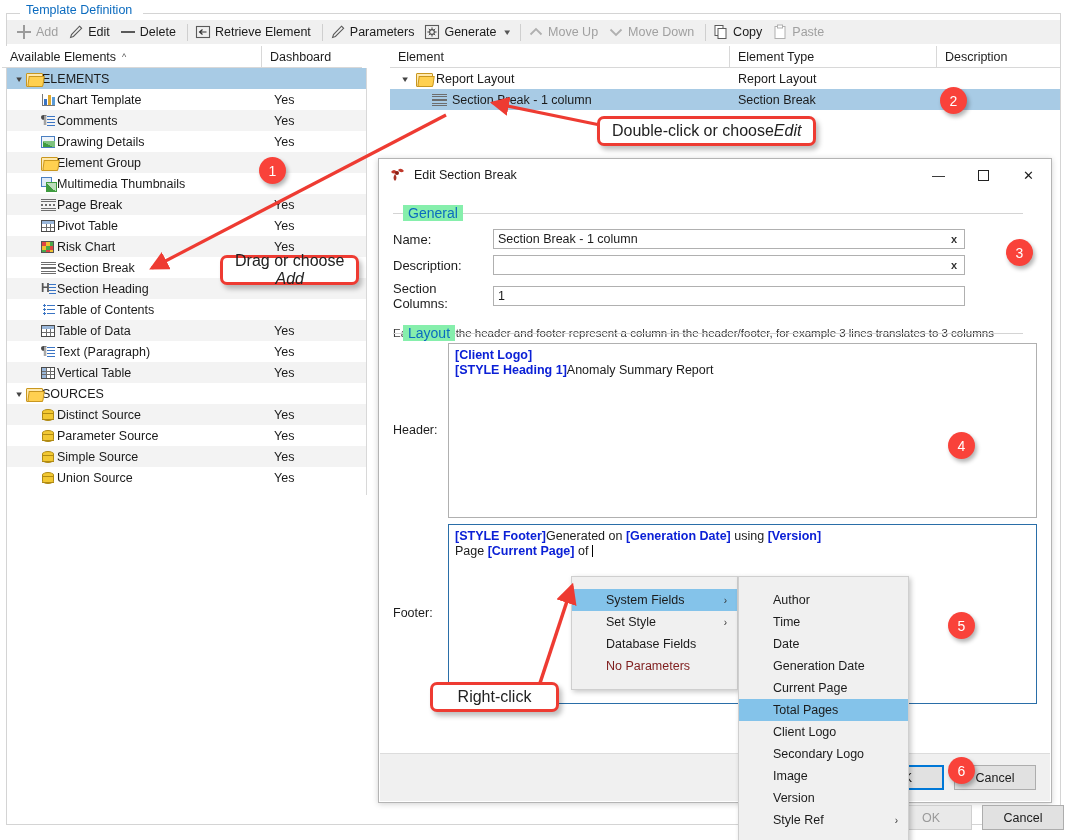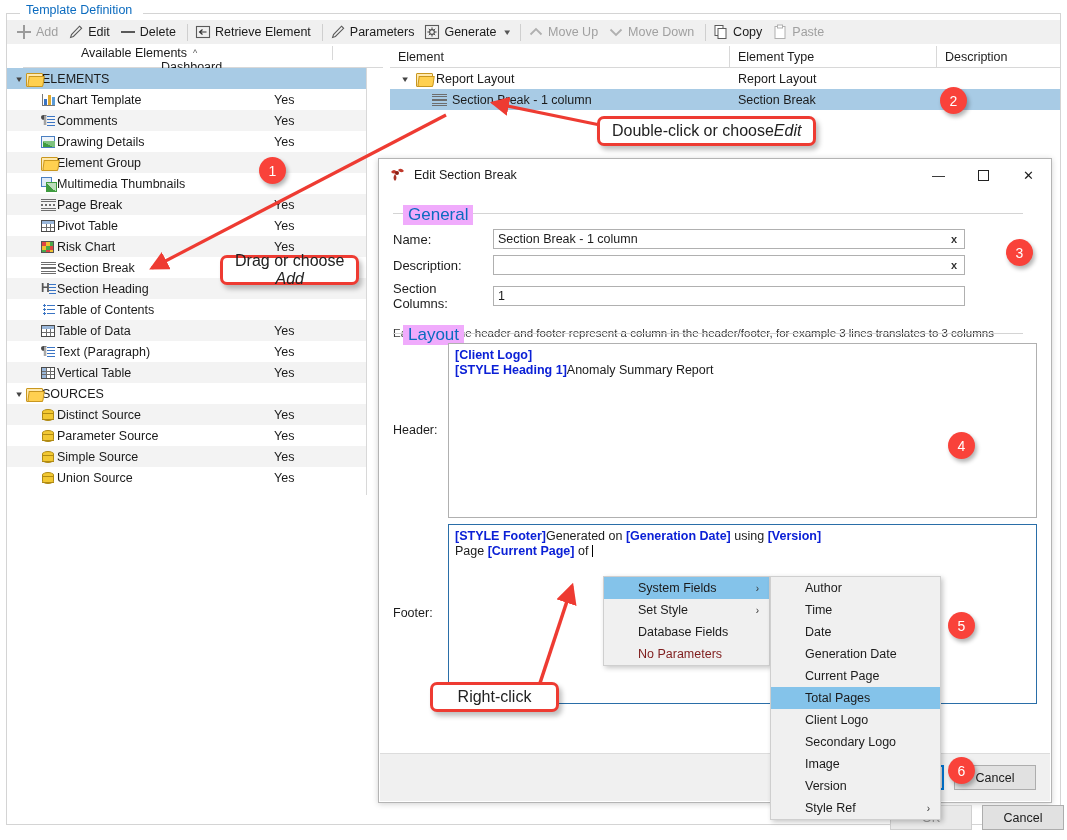--- a/index.html
+++ b/index.html
@@ -250,22 +250,22 @@
   .dlg-title .t-text { font-size:12.5px; }
   .dlg-ctrl { margin-left:auto; display:flex; }
   .dlg-ctrl div {
     width:45px;height:30px;display:flex;align-items:center;justify-content:center;
     font-size:13px; color:#1b1b1b;
   }
   .dlg-body { position:relative; padding: 6px 14px 0 14px; }
 
   .gbox { position: relative; margin-top: 10px; }
   .gbox-legend {
-    position:absolute; left:12px; top:-8px; background:#f0abfc; padding:0 5px;
-    color:#0b6bbf; font-size:17px;
+    position:absolute; left:12px; top:-8px; background:#86efac; padding:0 5px;
+    color:#0b6bbf; font-size:14px;
   }
 
   .frow { display:flex; align-items:center; margin-bottom:6px; }
   .flabel { width:100px; flex:none; font-size:13px; }
   .finput {
     flex:1; height:20px; border:1px solid #b0b0b0; background:#fff;
     display:flex; align-items:center; padding:0 4px; font-size:12.5px;
   }
   .finput .clear { margin-left:auto; font-size:11px; font-weight:bold; color:#333; padding:0 3px; }
 
@@ -298,21 +298,21 @@
 
   
   .host-btn-row {
     position:absolute; left:890px; top:805px; display:flex; gap:10px;
   }
 
   
   .ctxmenu {
     position:absolute; background:#f0f0f0; border:1px solid #cfcfcf;
     box-shadow: 2px 2px 5px rgba(0,0,0,0.22);
-    padding: 0 0; font-size:12.5px;margin-left:32px;
+    padding: 12px 0; font-size:12.5px;
   }
   .ctxitem {
     height:22px; display:flex; align-items:center;
     padding: 0 10px 0 34px; white-space:nowrap; position:relative;
   }
   .ctxitem.hl { background:#84c3ea; }
   .ctxitem.dim { color:#7f1d1d; }
   .ctxitem .arrow { position:absolute; right:10px; font-size:10px; color:#333; }
 
   
@@ -423,21 +423,21 @@
       <span class="tb-ico">
         <svg width="16" height="16" viewBox="0 0 16 16">
             <rect x="3" y="2.5" width="10" height="12" fill="#fff" stroke="#b0b0b0" stroke-width="1"></rect>
             <rect x="5.5" y="1" width="5" height="3" fill="#fff" stroke="#b0b0b0" stroke-width="1"></rect>
           </svg>
       </span>
       <span>Paste</span>
     </div>
   </div>
 
-  <div class="colhdr" style="left:23px; top:46px; width:360px;flex-direction:column;">
+  <div class="colhdr" style="left:2px; top:46px; width:360px;">
     <div class="cell" style="width:260px;">
       <span>Available Elements</span>
       <span class="sort-caret">^</span>
     </div>
     <div class="cell" style="width:100px; border-right:none;text-align:right;">
       <span>Dashboard</span>
     </div>
   </div>
 
   <div class="colhdr" style="left:390px; top:46px; width:670px;">

